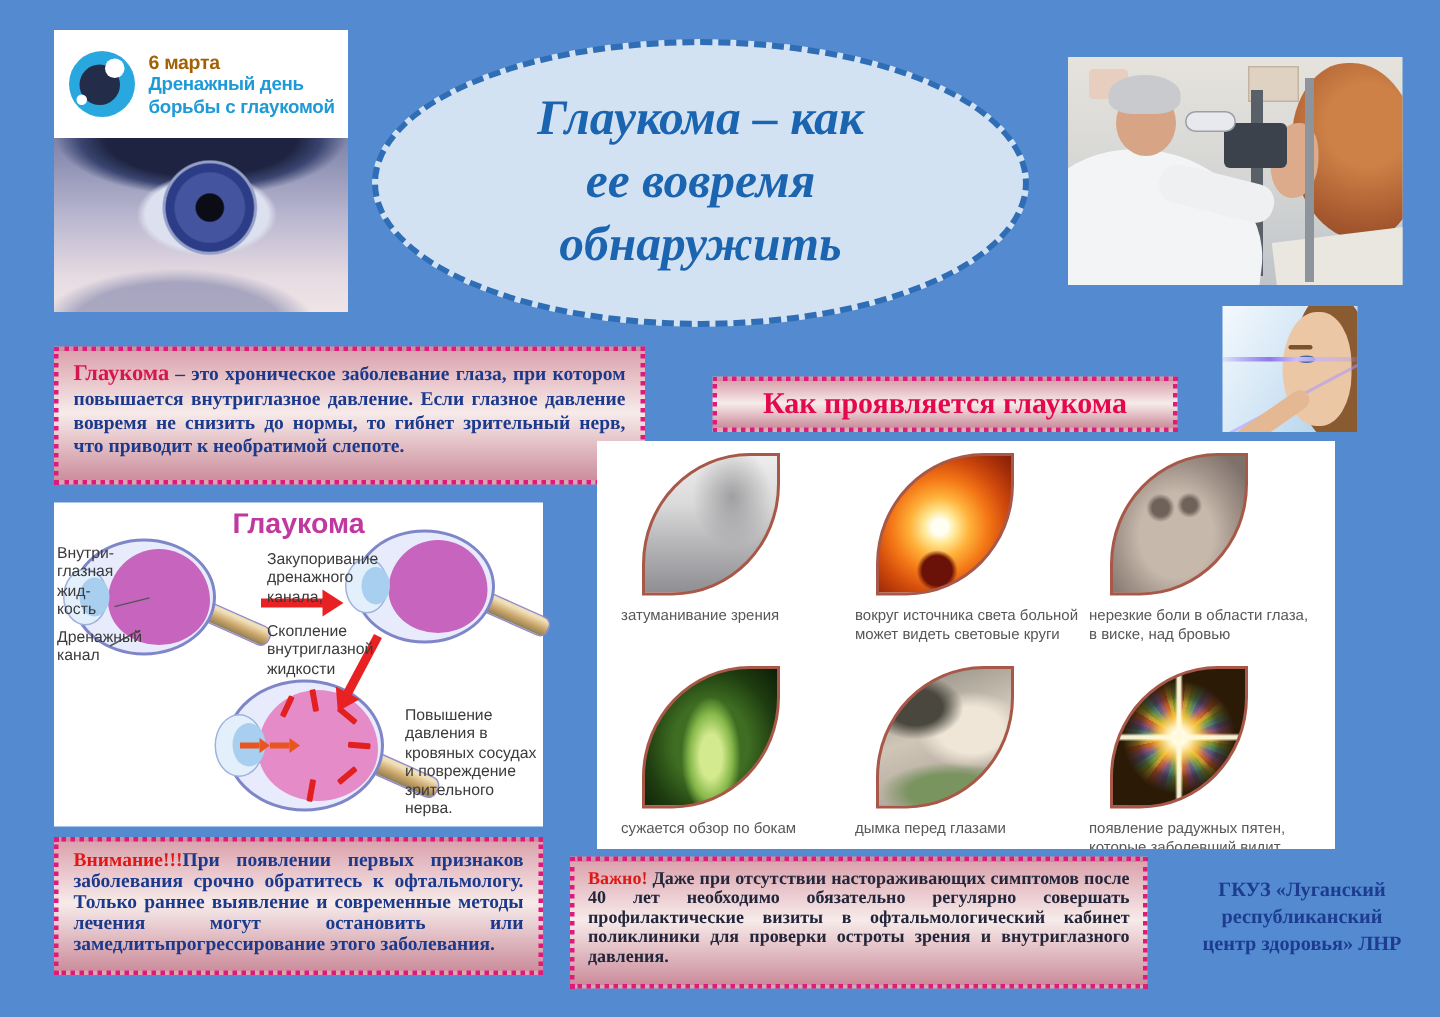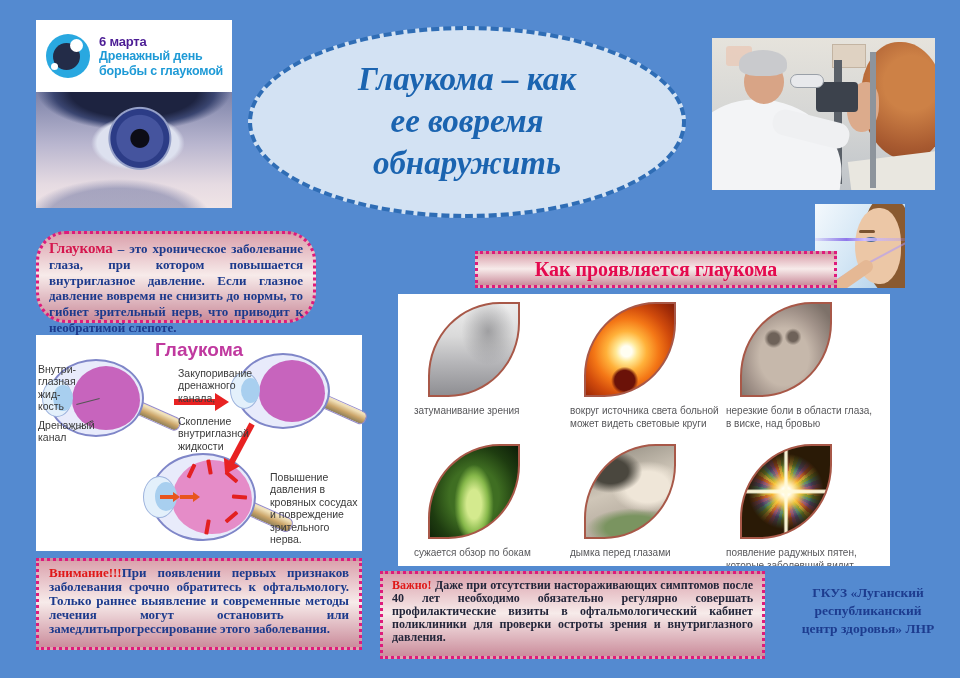--- a/index.html
+++ b/index.html
@@ -10,21 +10,21 @@
   }
   .abs { position:absolute; }
 
   
   .logo-card { left:36px; top:20px; width:196px; height:188px; background:#fff; }
   .logo-band { height:72px; display:flex; align-items:center; gap:9px; padding:0 6px 0 10px; }
   .logo-eye { position:relative; width:44px; height:44px; border-radius:50%; background:#29a8e0; flex:0 0 auto; }
   .logo-eye .pupil { position:absolute; left:7px; top:9px; width:27px; height:27px; border-radius:50%; background:#232c48; }
   .logo-eye .hl1 { position:absolute; right:7px; top:5px; width:13px; height:13px; border-radius:50%; background:#fff; }
   .logo-eye .hl2 { position:absolute; left:5px; bottom:8px; width:7px; height:7px; border-radius:50%; background:#fff; }
-  .logo-date { font-size:13px; font-weight:bold; color:#4c1d95; letter-spacing:-0.2px; }
+  .logo-date { font-size:13px; font-weight:bold; color:#a16207; letter-spacing:-0.2px; }
   .logo-name { font-size:12.5px; font-weight:bold; color:#1e9ad6; line-height:1.18; white-space:pre-line; letter-spacing:-0.2px; }
   .eye-photo {
     height:116px; overflow:hidden;
     background:
       radial-gradient(circle at 53% 40%, #0c0c16 0 9px, transparent 10px),
       radial-gradient(circle at 53% 40%, #45549e 0 23px, #2c3c86 24px 29px, #95a0c8 30px 31px, transparent 32px),
       radial-gradient(ellipse 60px 35px at 52% 44%, #dde1ef 0 68%, transparent 78%),
       radial-gradient(ellipse 115px 46px at 50% 0%, #1d2340 0 55%, #3a4570 70%, transparent 84%),
       radial-gradient(ellipse 120px 52px at 42% 110%, rgba(86,96,148,0.45) 0 60%, transparent 78%),
       linear-gradient(180deg, #7c82a8 0%, #b9b6cf 45%, #e6dbe2 80%, #f0e4e6 100%);
@@ -72,31 +72,31 @@
     background:linear-gradient(90deg, rgba(150,120,240,0.15), #8f78ea 35%, #cdbcff 55%, rgba(150,120,240,0.25)); }
   .pe-beam { left:-18px; bottom:18px; width:120px; height:2px; background:rgba(170,150,255,0.55); transform:rotate(-28deg); }
 
   
   .pink-box {
     border:3px dotted #de1b7c;
     background:linear-gradient(180deg, #dba2ad 0%, #f7ebea 48%, #cb8d9c 100%);
   }
   .box-text { font-family:"Liberation Serif", serif; font-weight:bold; text-align:justify; color:#1c3a8c; }
   .kw { color:#d5174e; }
-  .def-box { left:36px; top:231px; width:280px; height:92px; padding:7px 10px;border-radius:30px; }
+  .def-box { left:36px; top:231px; width:394px; height:92px; padding:7px 10px; }
   .def-box .box-text { font-size:13px; line-height:15.8px; }
   .def-box .kw { font-size:15px; }
   .warn-box { left:36px; top:558px; width:326px; height:92px; padding:5px 10px; overflow:hidden; }
   .warn-box .box-text { font-size:13px; line-height:14px; }
   .warn-box .kw { color:#e01818; }
   .important-box { left:380px; top:571px; width:385px; height:88px; padding:5px 9px; overflow:hidden; }
   .important-box .box-text { font-size:12px; line-height:12.9px; color:#23263a; }
   .important-box .kw { color:#e01818; }
 
-  .header-box { left:475px; top:251px; width:362px; height:37px; display:flex; align-items:center; justify-content:center; }
+  .header-box { left:475px; top:251px; width:310px; height:37px; display:flex; align-items:center; justify-content:center; }
   .header-box .h { font-family:"Liberation Serif", serif; font-weight:bold; font-size:20px; color:#e4094e; }
 
   
   .diagram-card { left:36px; top:335px; width:326px; height:216px; background:#fff; }
   .diag-title { position:absolute; left:0; top:4px; width:100%; text-align:center;
     font-weight:bold; font-size:19px; color:#c0399f; }
   .dlabel { position:absolute; font-size:10.5px; line-height:1.18; color:#3a3a3a; white-space:pre-line; }
   .eye { position:absolute; }
   .globe { position:absolute; border-radius:50%; background:#e8ebfb; border:2px solid #7f86c8; }
   .mass { position:absolute; border-radius:50%/54% 54% 46% 46%; background:#c764bd; }

